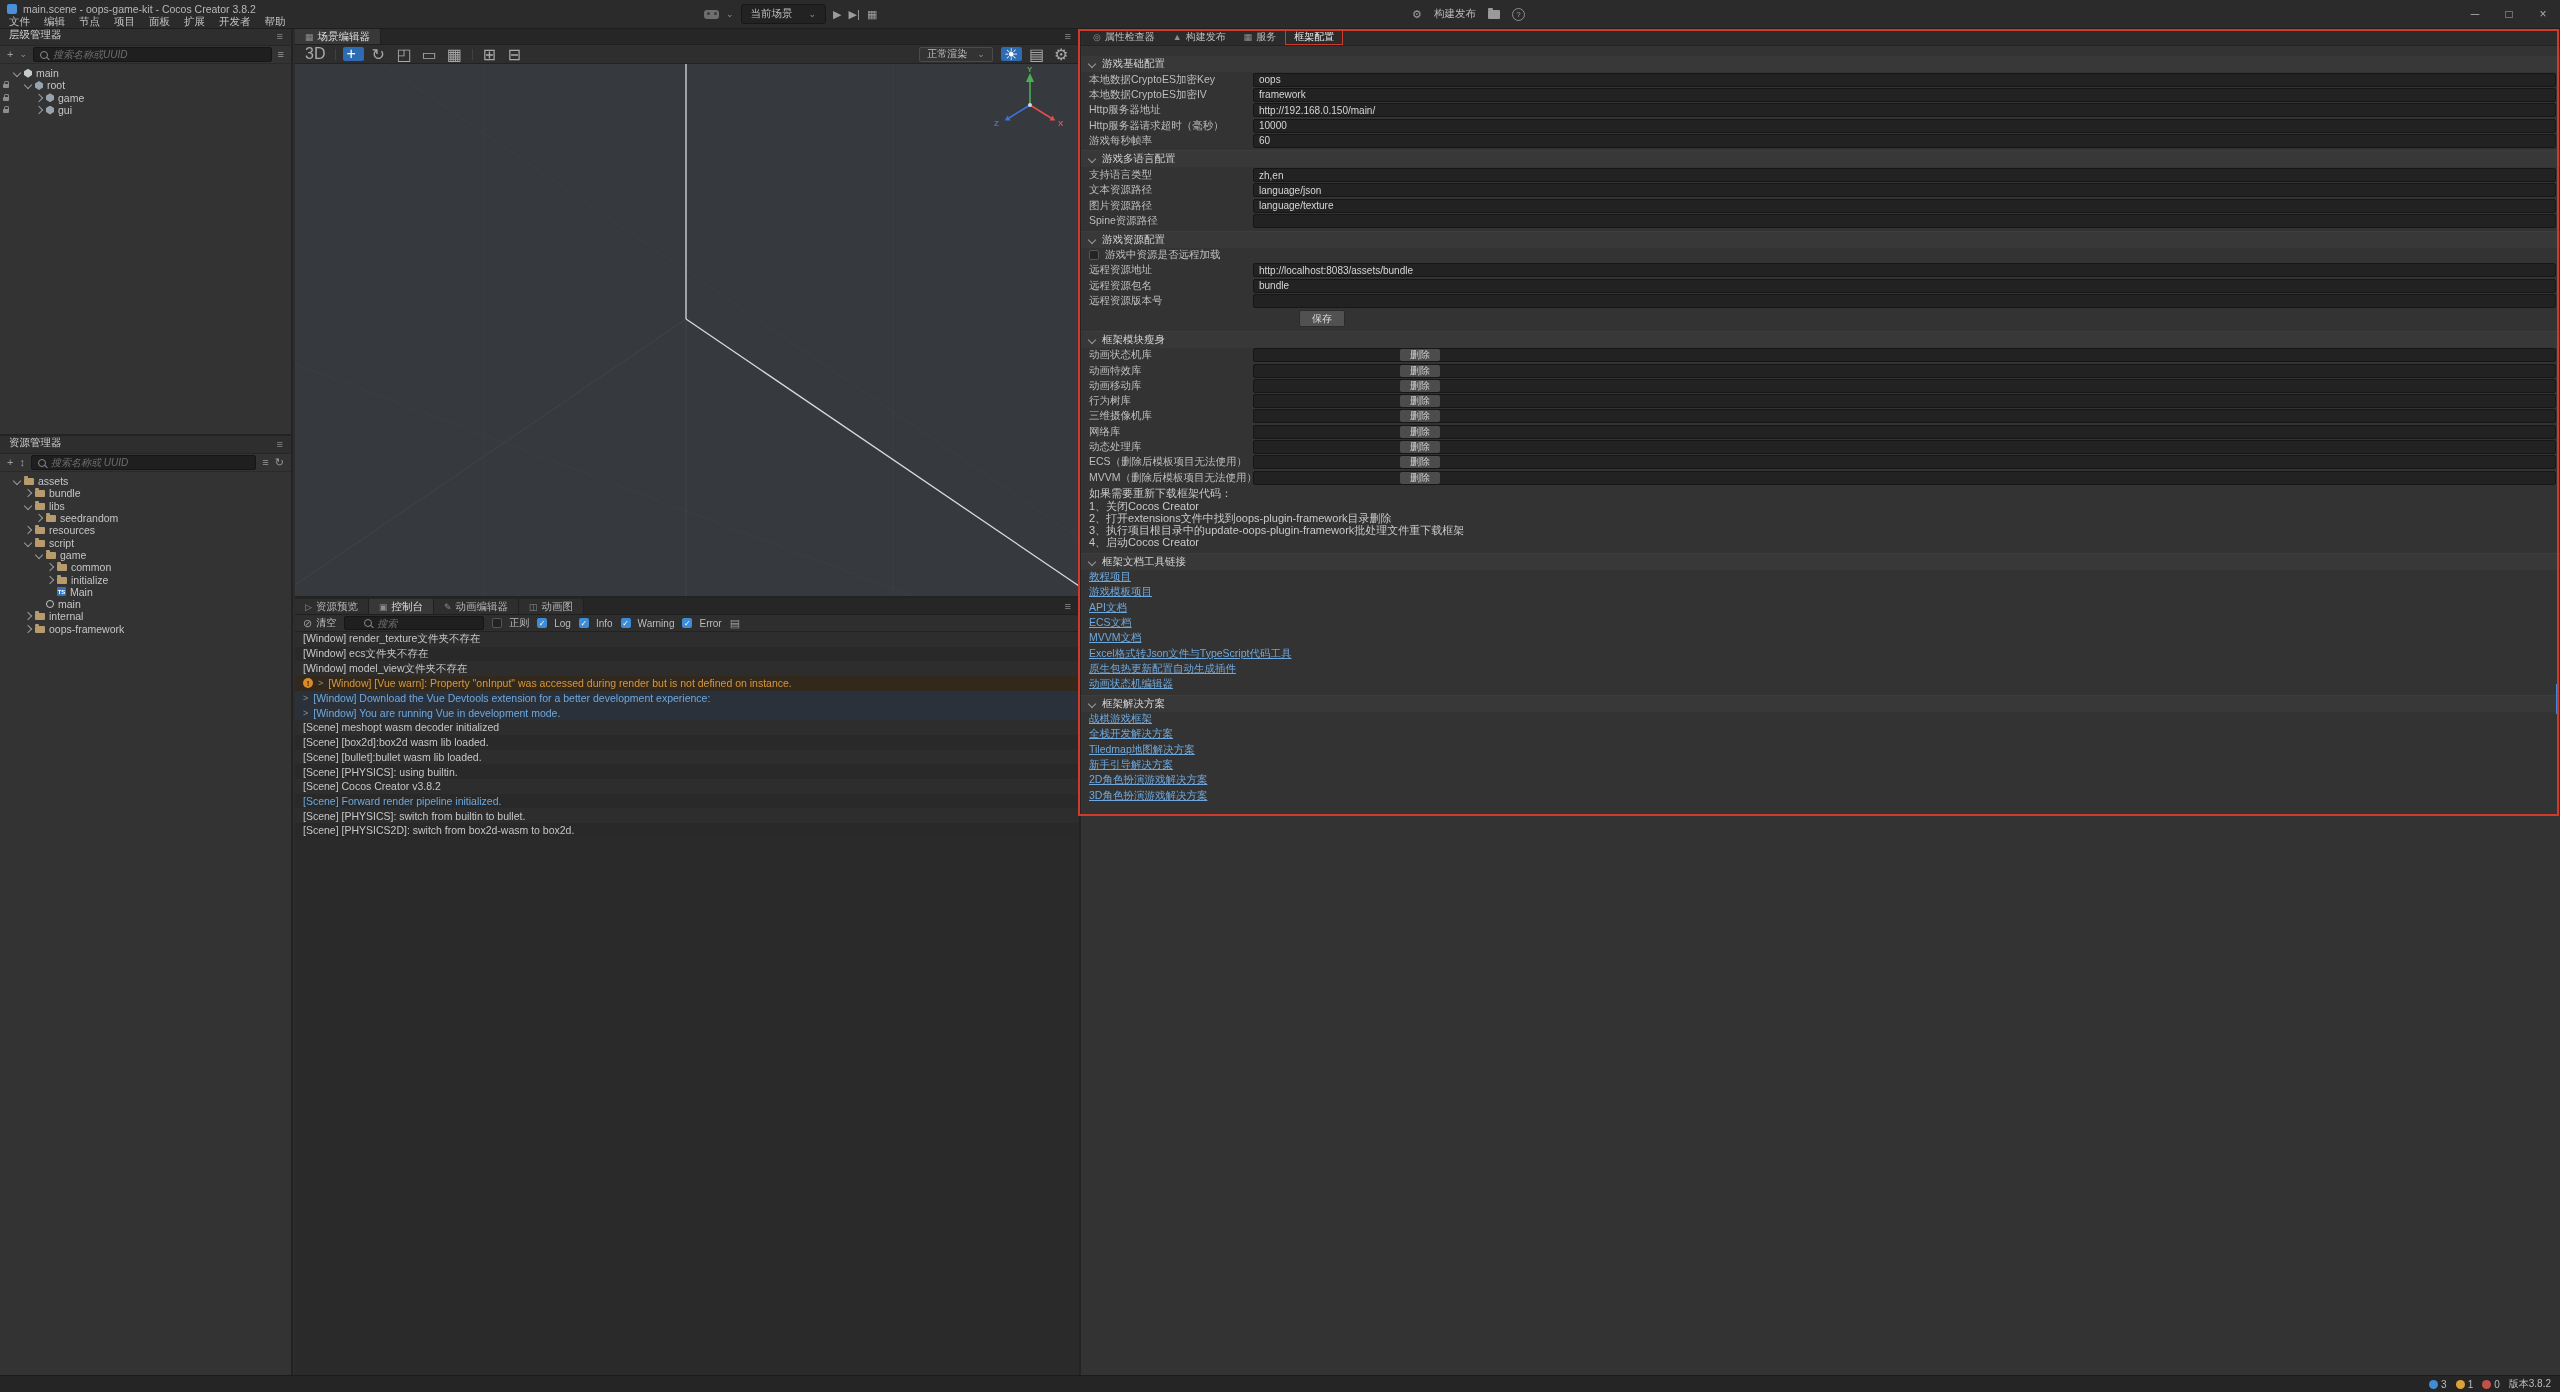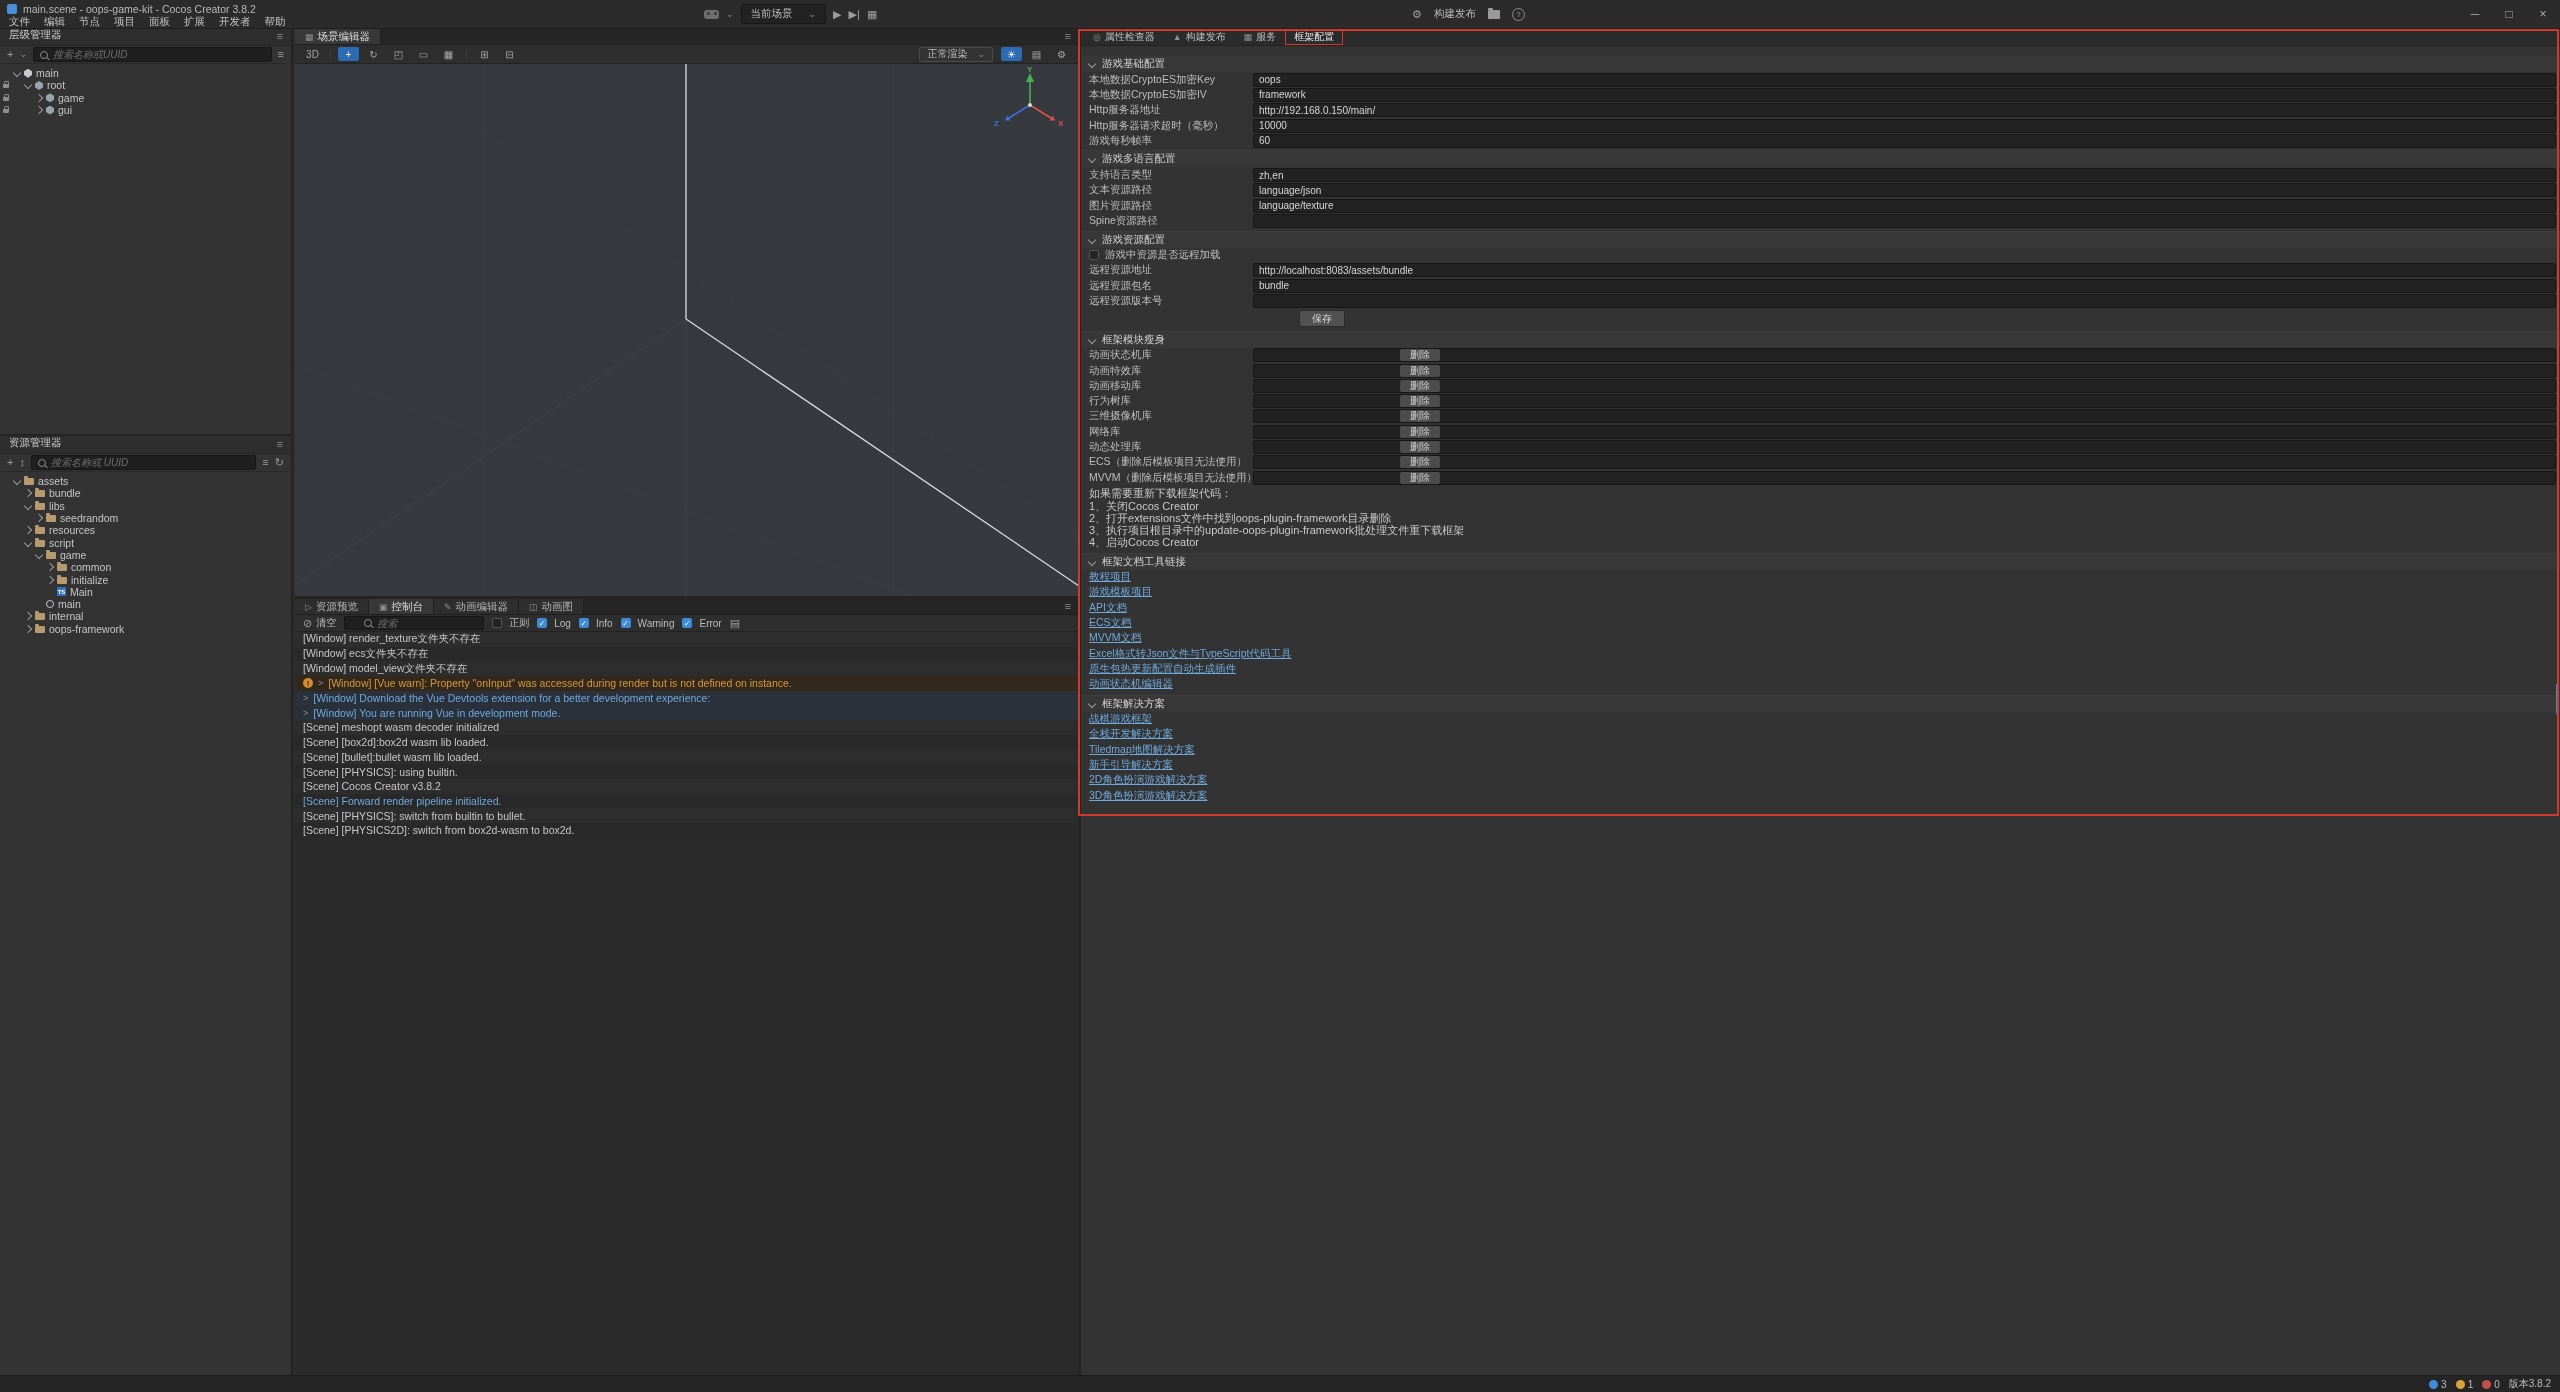--- a/index.html
+++ b/index.html
@@ -67,21 +67,21 @@
   .lock{position:absolute;left:3px;top:5px;width:6px;height:4px;background:#8d8d8d;border-radius:1px}
   .lock::before{content:"";position:absolute;left:1px;top:-3px;width:3px;height:3px;border:1px solid #8d8d8d;border-bottom:none;border-radius:2px 2px 0 0}
 
   
   .scene-panel{position:absolute;top:0;left:0;right:0;height:568px;display:flex;flex-direction:column;background:#2b2b2b}
   .tab-strip{height:16px;background:#262626;display:flex;align-items:flex-end;position:relative;border-bottom:1px solid #1f1f1f;flex:none}
   .tab{height:15px;display:flex;align-items:center;gap:4px;padding:0 10px;font-size:10.5px;color:#b5b5b5;background:#2e2e2e;border-right:1px solid #202020}
   .tab.active{background:#383838;color:#ddd}
   .tab-ic{color:#8f8f8f;font-size:9px}
   .scene-toolbar{height:18px;background:#2e2e2e;border-bottom:1px solid #222;display:flex;align-items:center;padding:0 7px;gap:4px;flex:none}
-  .tool-btn{min-width:15px;height:14px;display:flex;align-items:center;justify-content:center;color:#a8a8a8;font-size:10px;border-radius:2px;padding:0 3px;gap:3px}
+  .tool-btn{min-width:15px;height:14px;display:flex;align-items:center;color:#a8a8a8;font-size:16px;border-radius:2px;padding:0 3px;gap:3px}
   .tool-btn.selected{background:var(--selected_tool);color:#fff}
   .tool-sep{width:1px;height:11px;background:#404040;margin:0 3px}
   .spacer{flex:1}
   .render-dd{display:flex;align-items:center;gap:10px;border:1px solid #4a4a4a;border-radius:2px;height:13px;padding:0 7px;font-size:10px;color:#c0c0c0;background:#333;margin-right:4px}
   .viewport{flex:1;position:relative;background:#36393d;overflow:hidden}
   .grid-svg{position:absolute;left:0;top:0}
   .gizmo-svg{position:absolute;left:690px;top:0}
 
   
   .console-panel{position:absolute;top:568px;left:0;right:0;bottom:0;background:#2a2a2a;display:flex;flex-direction:column;border-top:2px solid #232323;box-sizing:border-box}

